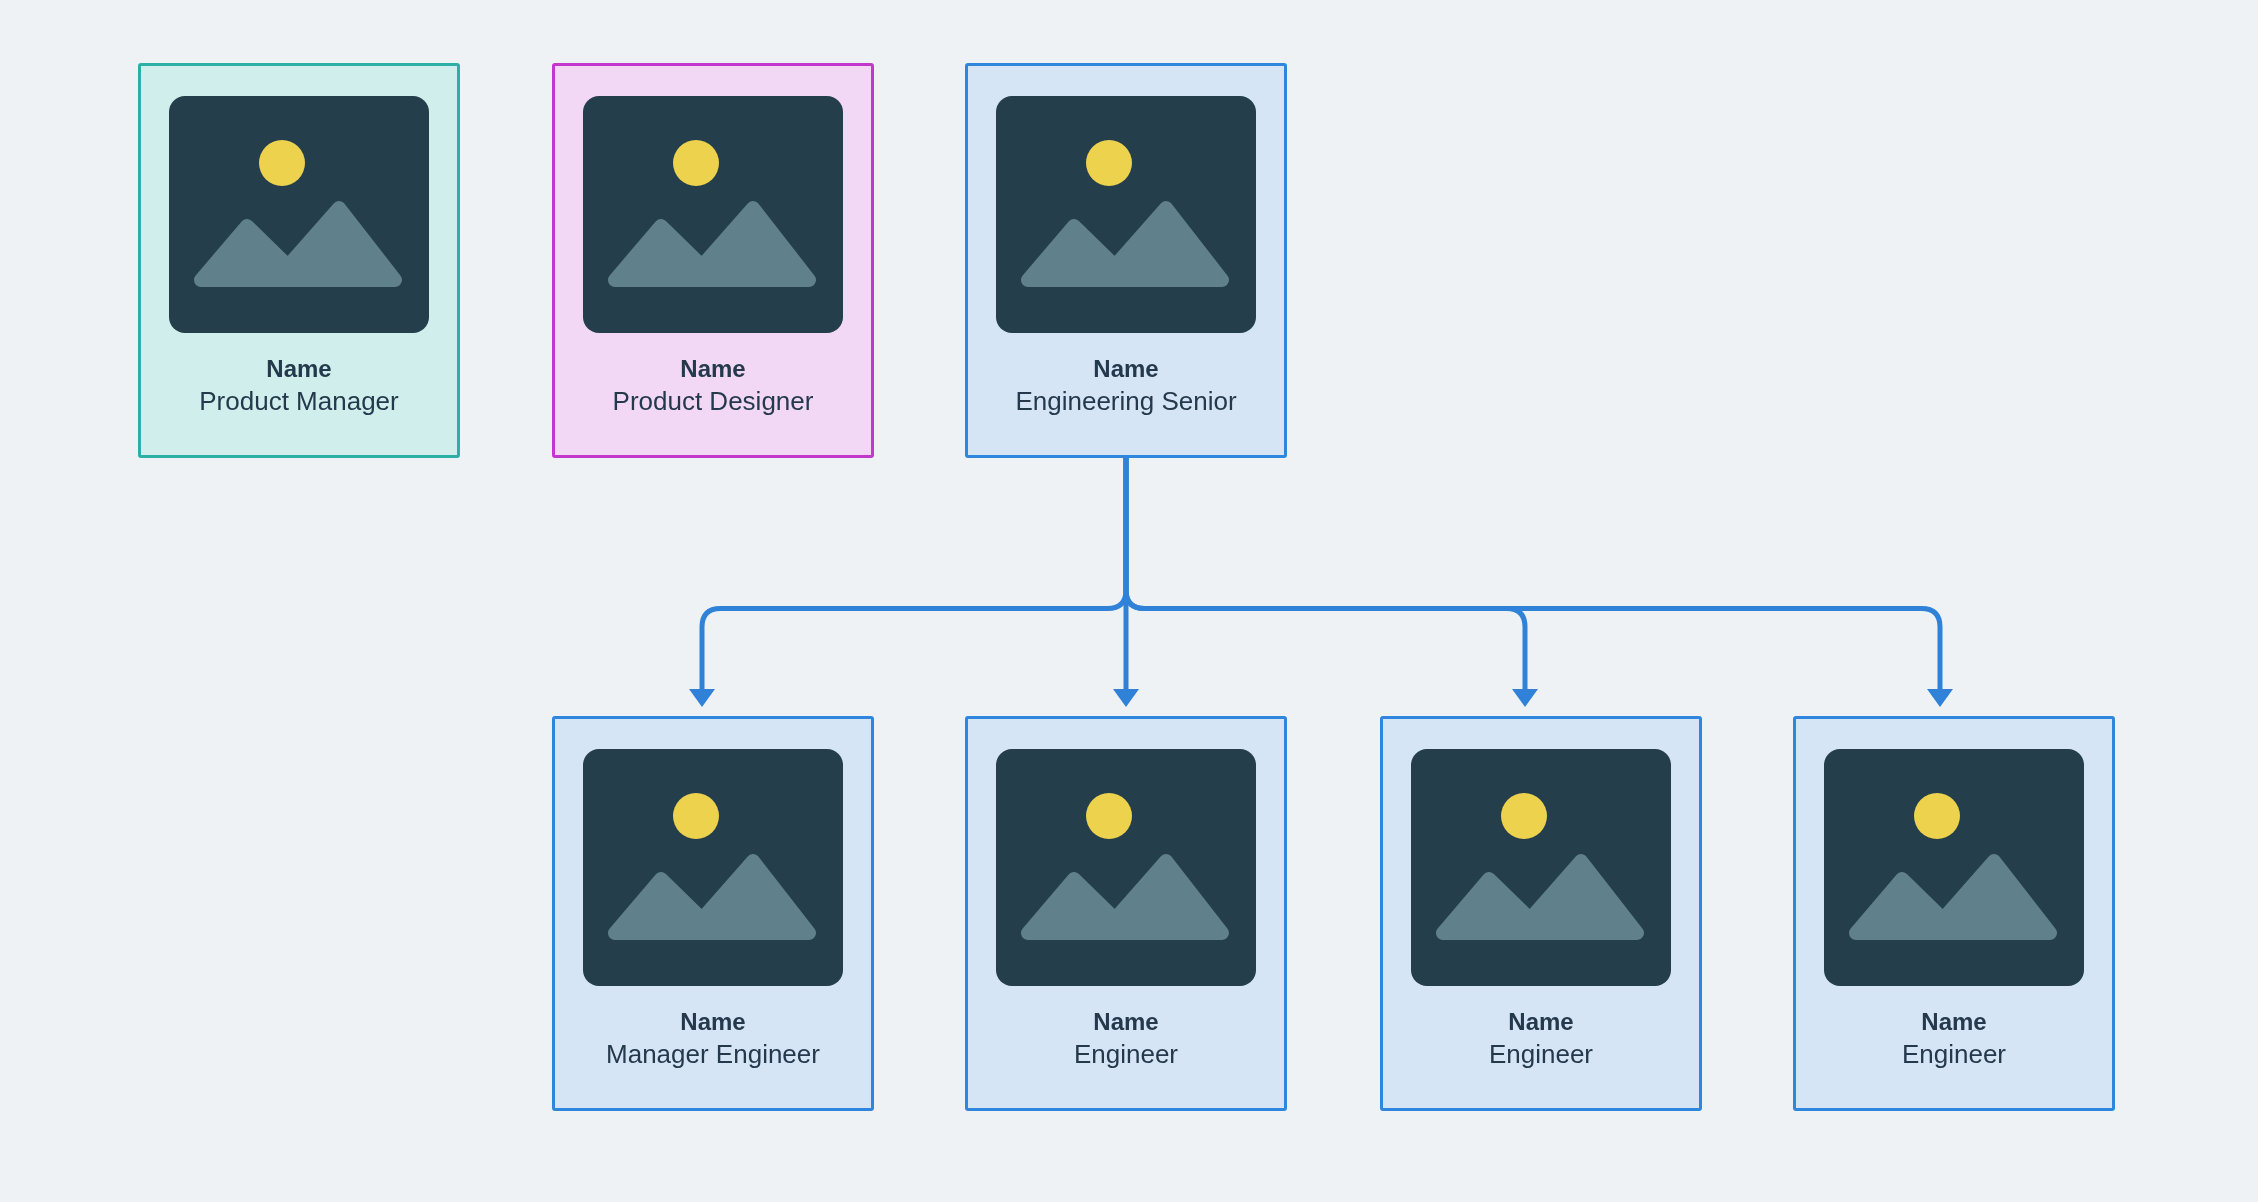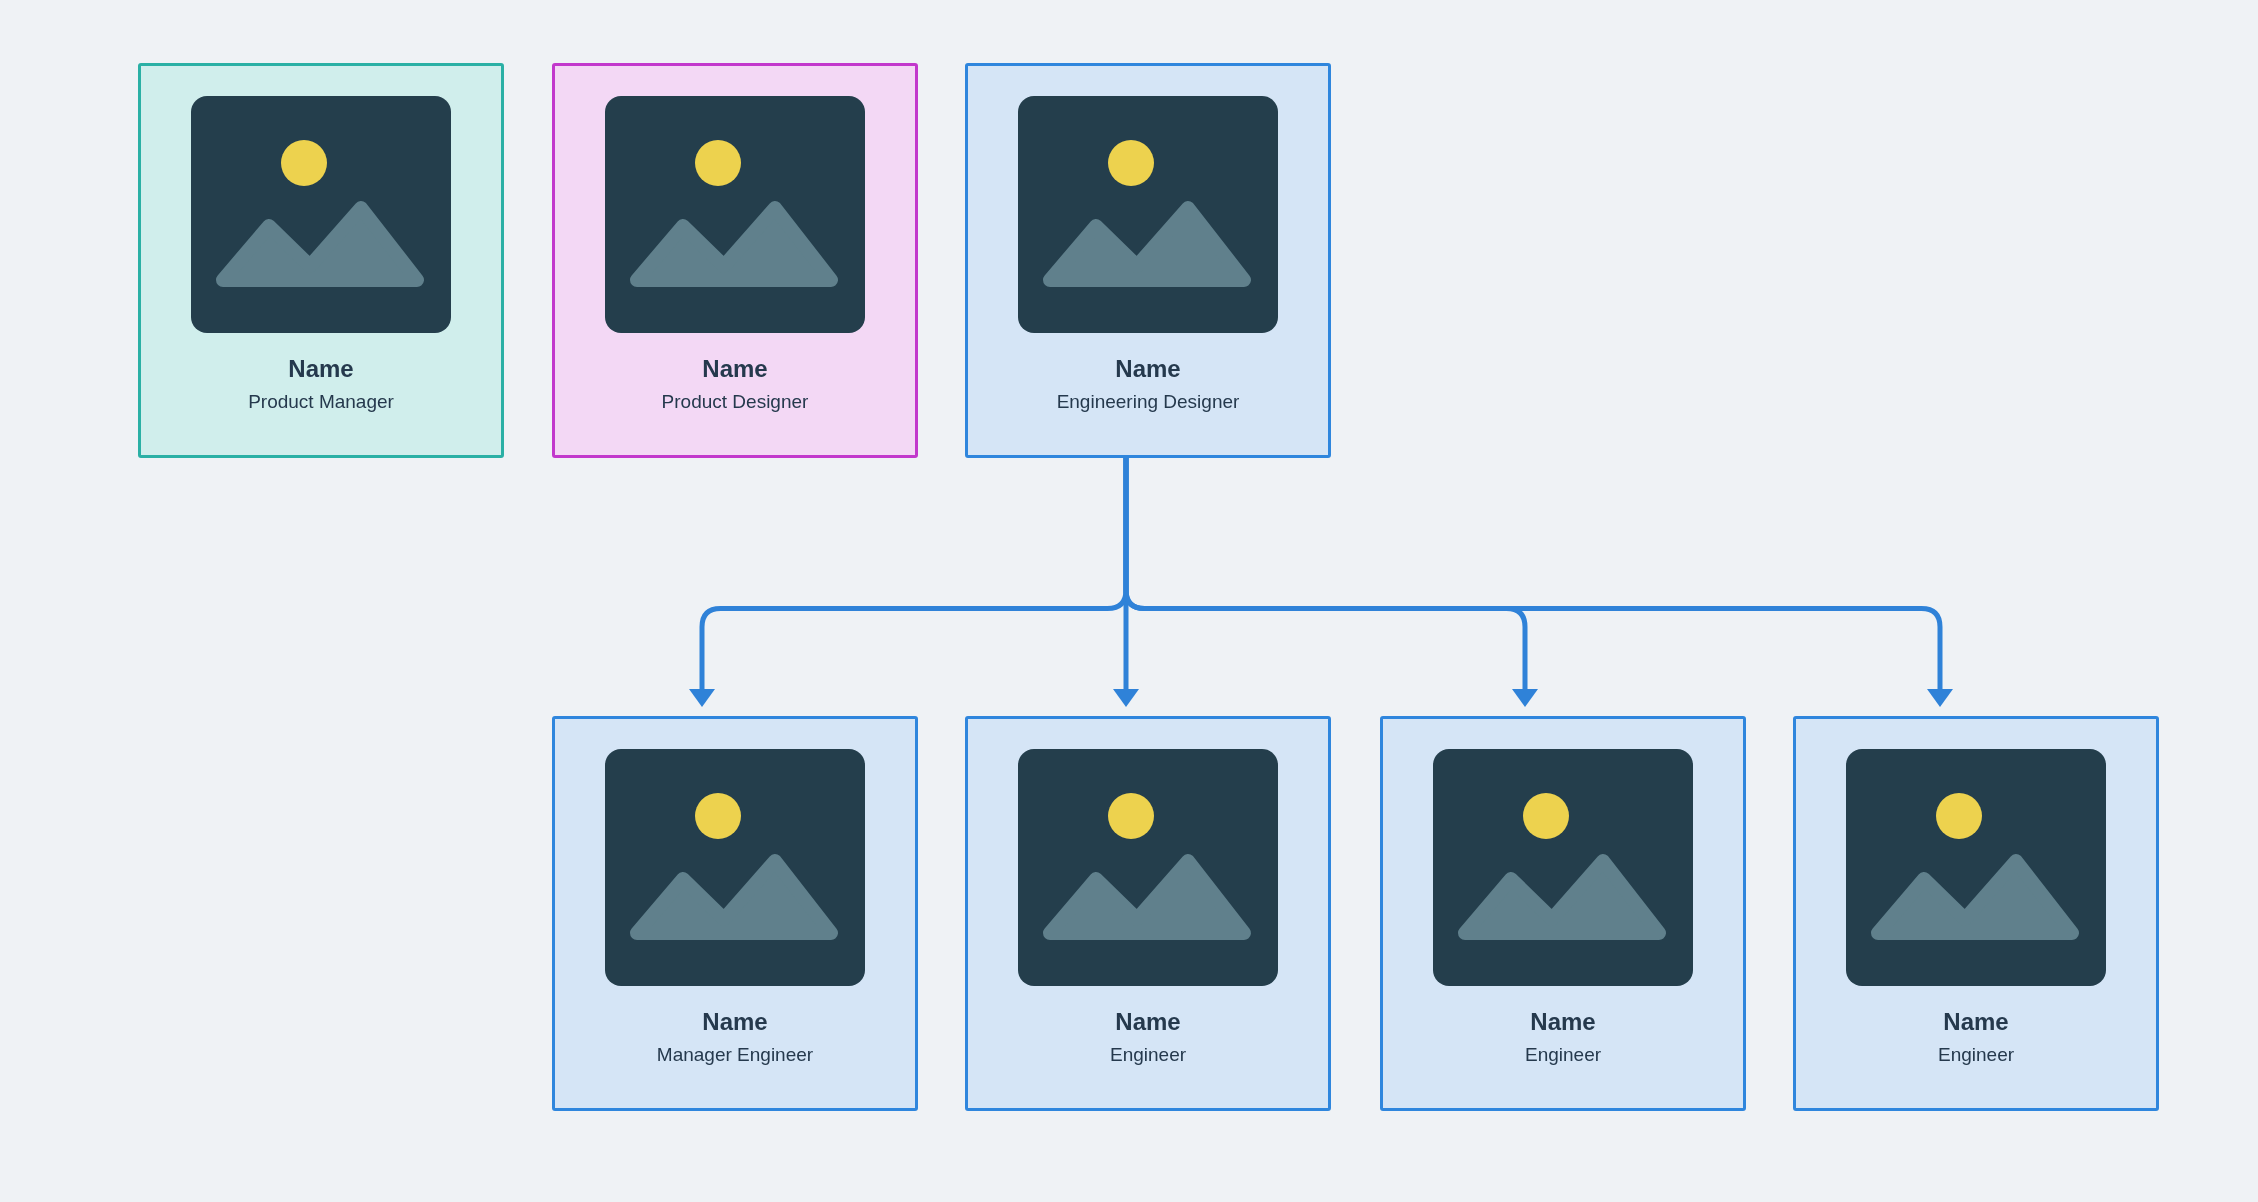--- a/index.html
+++ b/index.html
@@ -9,42 +9,42 @@
     background: var(--canvas-bg, #eff2f5);
     font-family: "Liberation Sans", sans-serif;
   }
   .canvas {
     position: relative;
     width: 2258px; height: 1202px;
     background: var(--canvas-bg, #eff2f5);
   }
   .card {
     position: absolute;
-    width: 366px; height: 395px;
+    width: 322px; height: 395px;
     box-sizing: border-box;
     border: 3px solid #999;
     border-radius: 3px;
     text-align: center;
   }
   .pos-c1 { left: 138px;  top: 63px;  }
   .pos-c2 { left: 552px;  top: 63px;  }
   .pos-c3 { left: 965px;  top: 63px;  }
   .pos-c4 { left: 552px;  top: 716px; }
   .pos-c5 { left: 965px;  top: 716px; }
   .pos-c6 { left: 1380px; top: 716px; }
   .pos-c7 { left: 1793px; top: 716px; }
   .thumb { display: block; margin: 30px auto 0; }
   .card .name {
     margin-top: 20px;
     font-size: 24px; line-height: 32px;
     font-weight: 700;
     color: var(--text, #25394d);
   }
   .card .role {
-    font-size: 19px; line-height: 33px;
+    font-size: 26px; line-height: 33px;
     font-weight: 400;
     color: var(--text, #25394d);
   }
   .connector {
     position: absolute; left: 0; top: 0;
     width: 2258px; height: 1202px;
   }
   .connector .edge {
     fill: none;
     stroke: var(--connector, #2f82d8);
@@ -99,21 +99,21 @@
     <div class="role">Product Designer</div>
   </div>
 
   <div class="card pos-c3" style="border-color: rgb(47, 134, 221); background-color: rgb(213, 229, 246);">
     <svg class="thumb" width="260" height="237" viewBox="0 0 260 237">
       <rect x="0" y="0" width="260" height="237" rx="16" fill="var(--icon-bg)"></rect>
       <circle cx="113" cy="67" r="23" fill="var(--sun)"></circle>
       <path d="M32 184 L78 130 L119 170 L170 112 L226 184 Z" fill="var(--mountain)" stroke="var(--mountain)" stroke-width="14" stroke-linejoin="round"></path>
     </svg>
     <div class="name">Name</div>
-    <div class="role">Engineering Designer</div>
+    <div class="role">Engineering Senior</div>
   </div>
 
   <div class="card pos-c4" style="border-color: rgb(47, 134, 221); background-color: rgb(213, 229, 246);">
     <svg class="thumb" width="260" height="237" viewBox="0 0 260 237">
       <rect x="0" y="0" width="260" height="237" rx="16" fill="var(--icon-bg)"></rect>
       <circle cx="113" cy="67" r="23" fill="var(--sun)"></circle>
       <path d="M32 184 L78 130 L119 170 L170 112 L226 184 Z" fill="var(--mountain)" stroke="var(--mountain)" stroke-width="14" stroke-linejoin="round"></path>
     </svg>
     <div class="name">Name</div>
     <div class="role">Manager Engineer</div>

